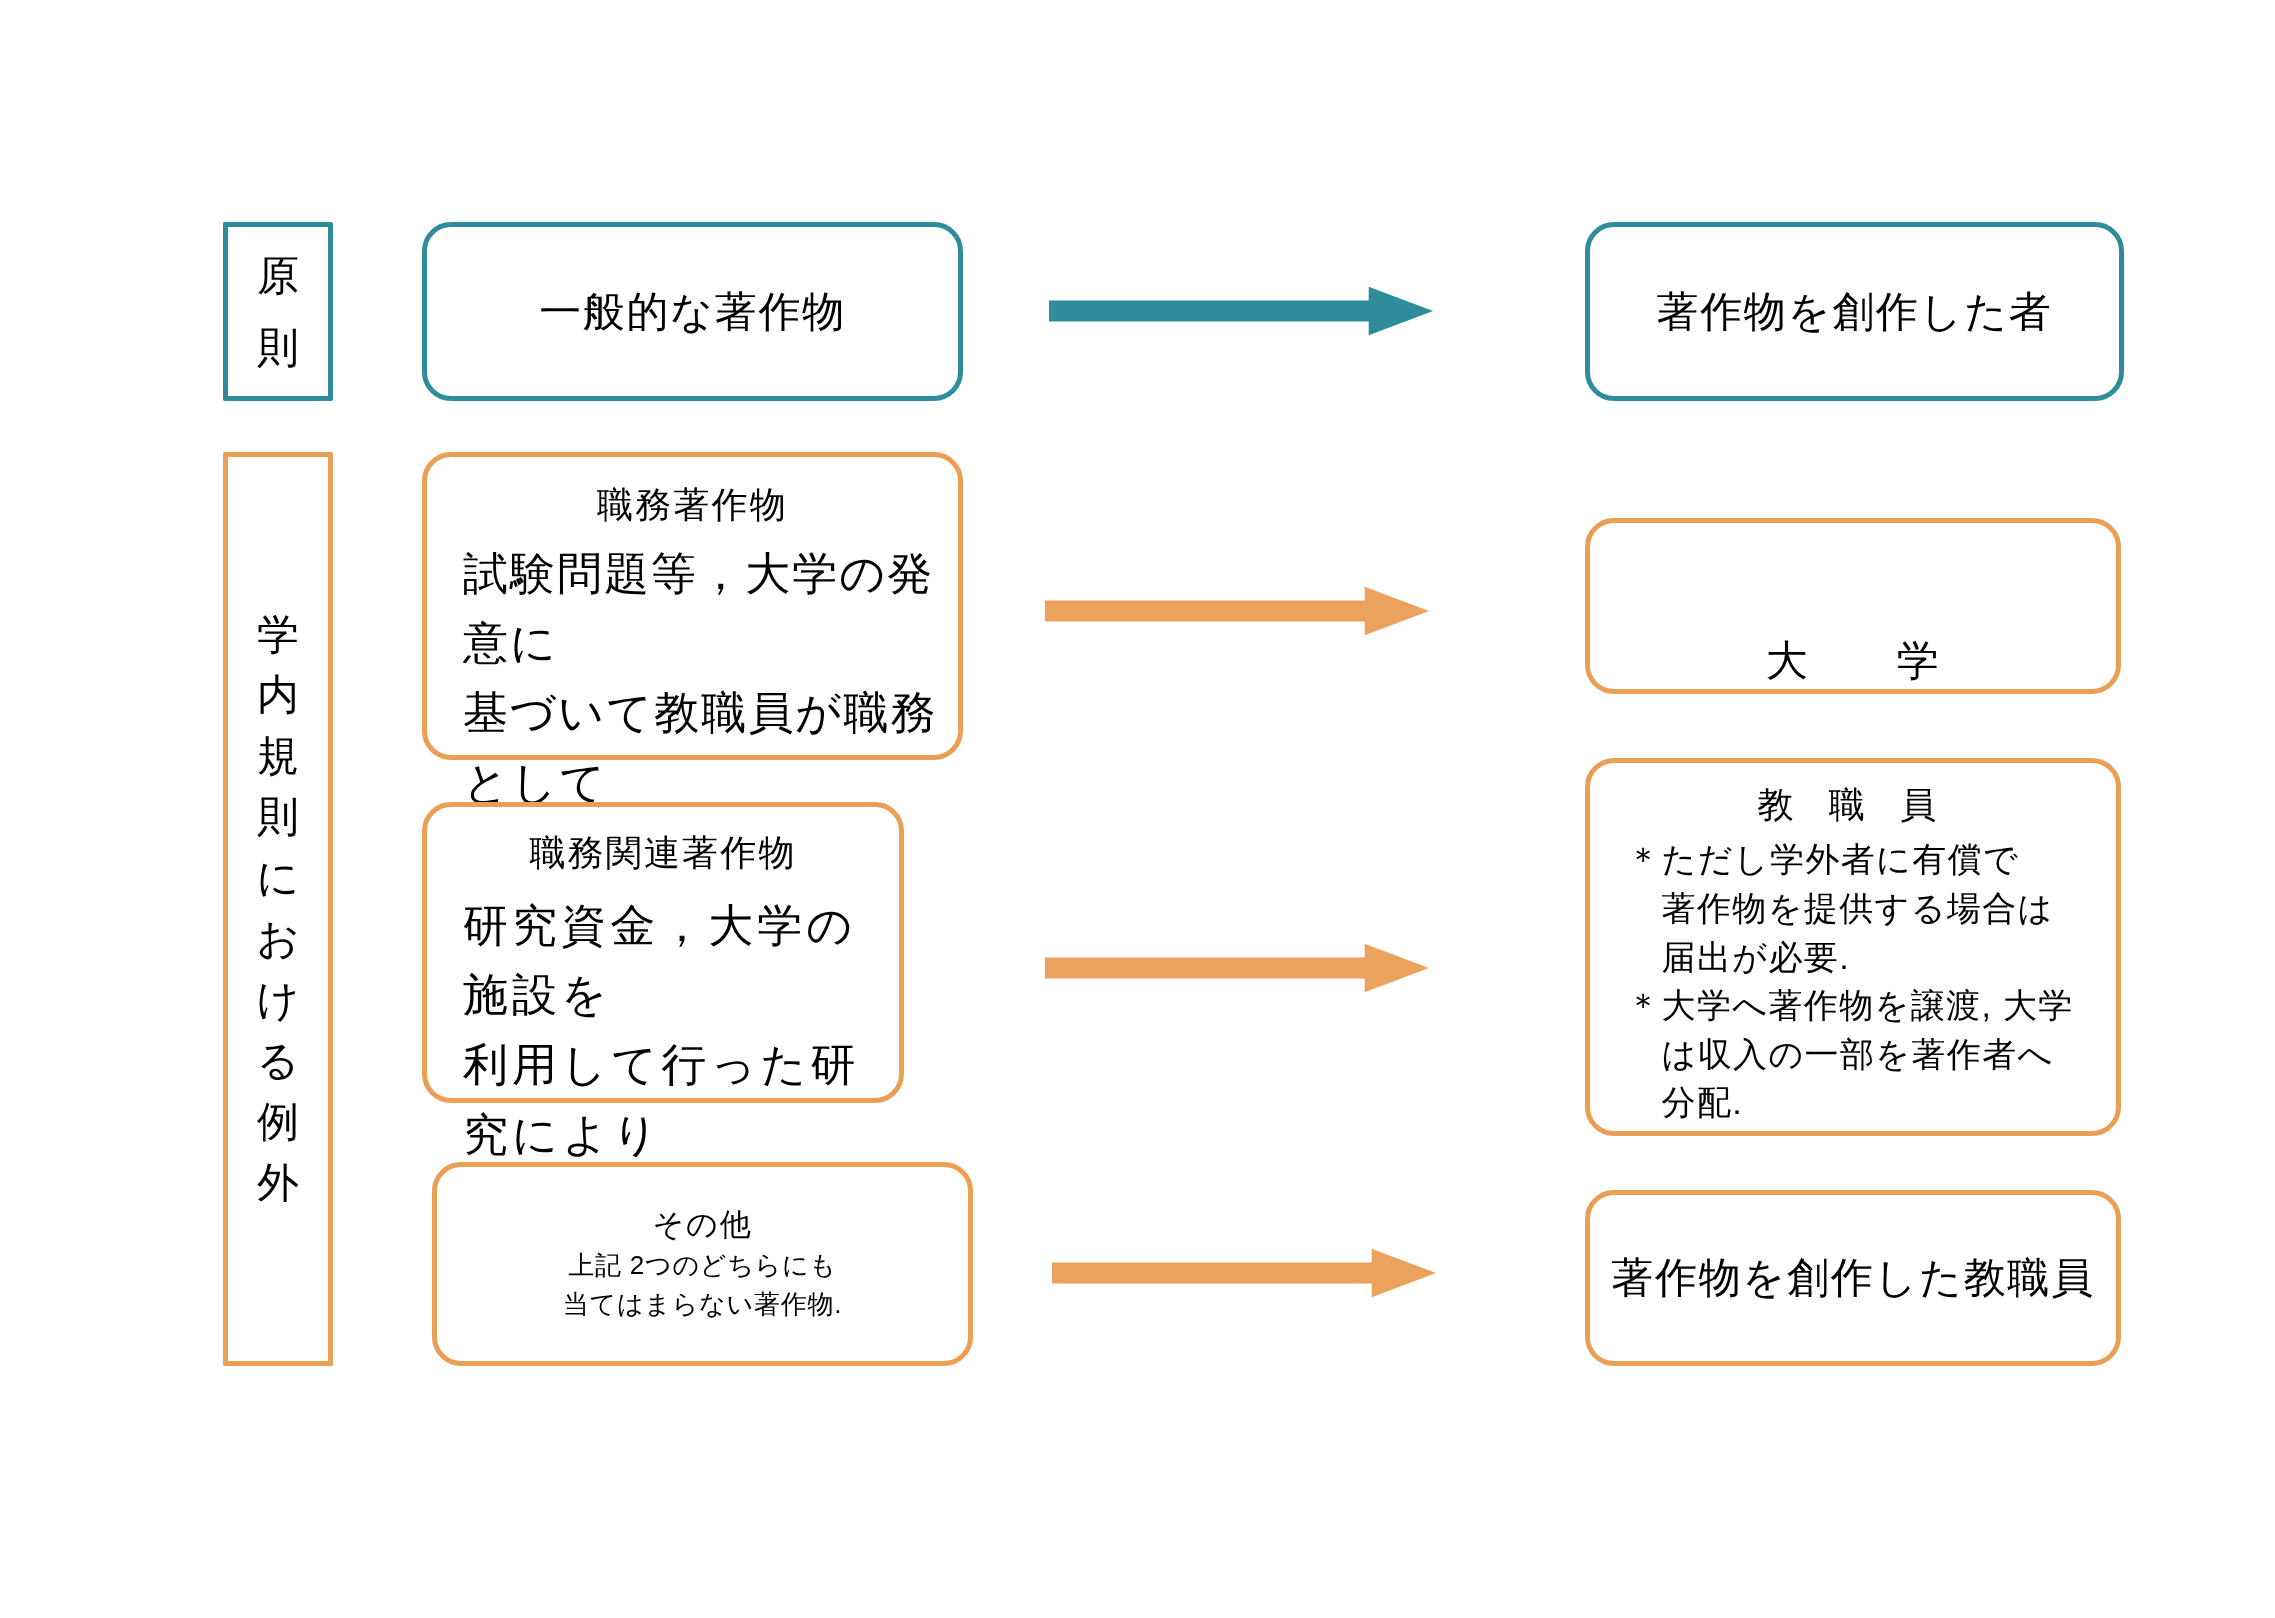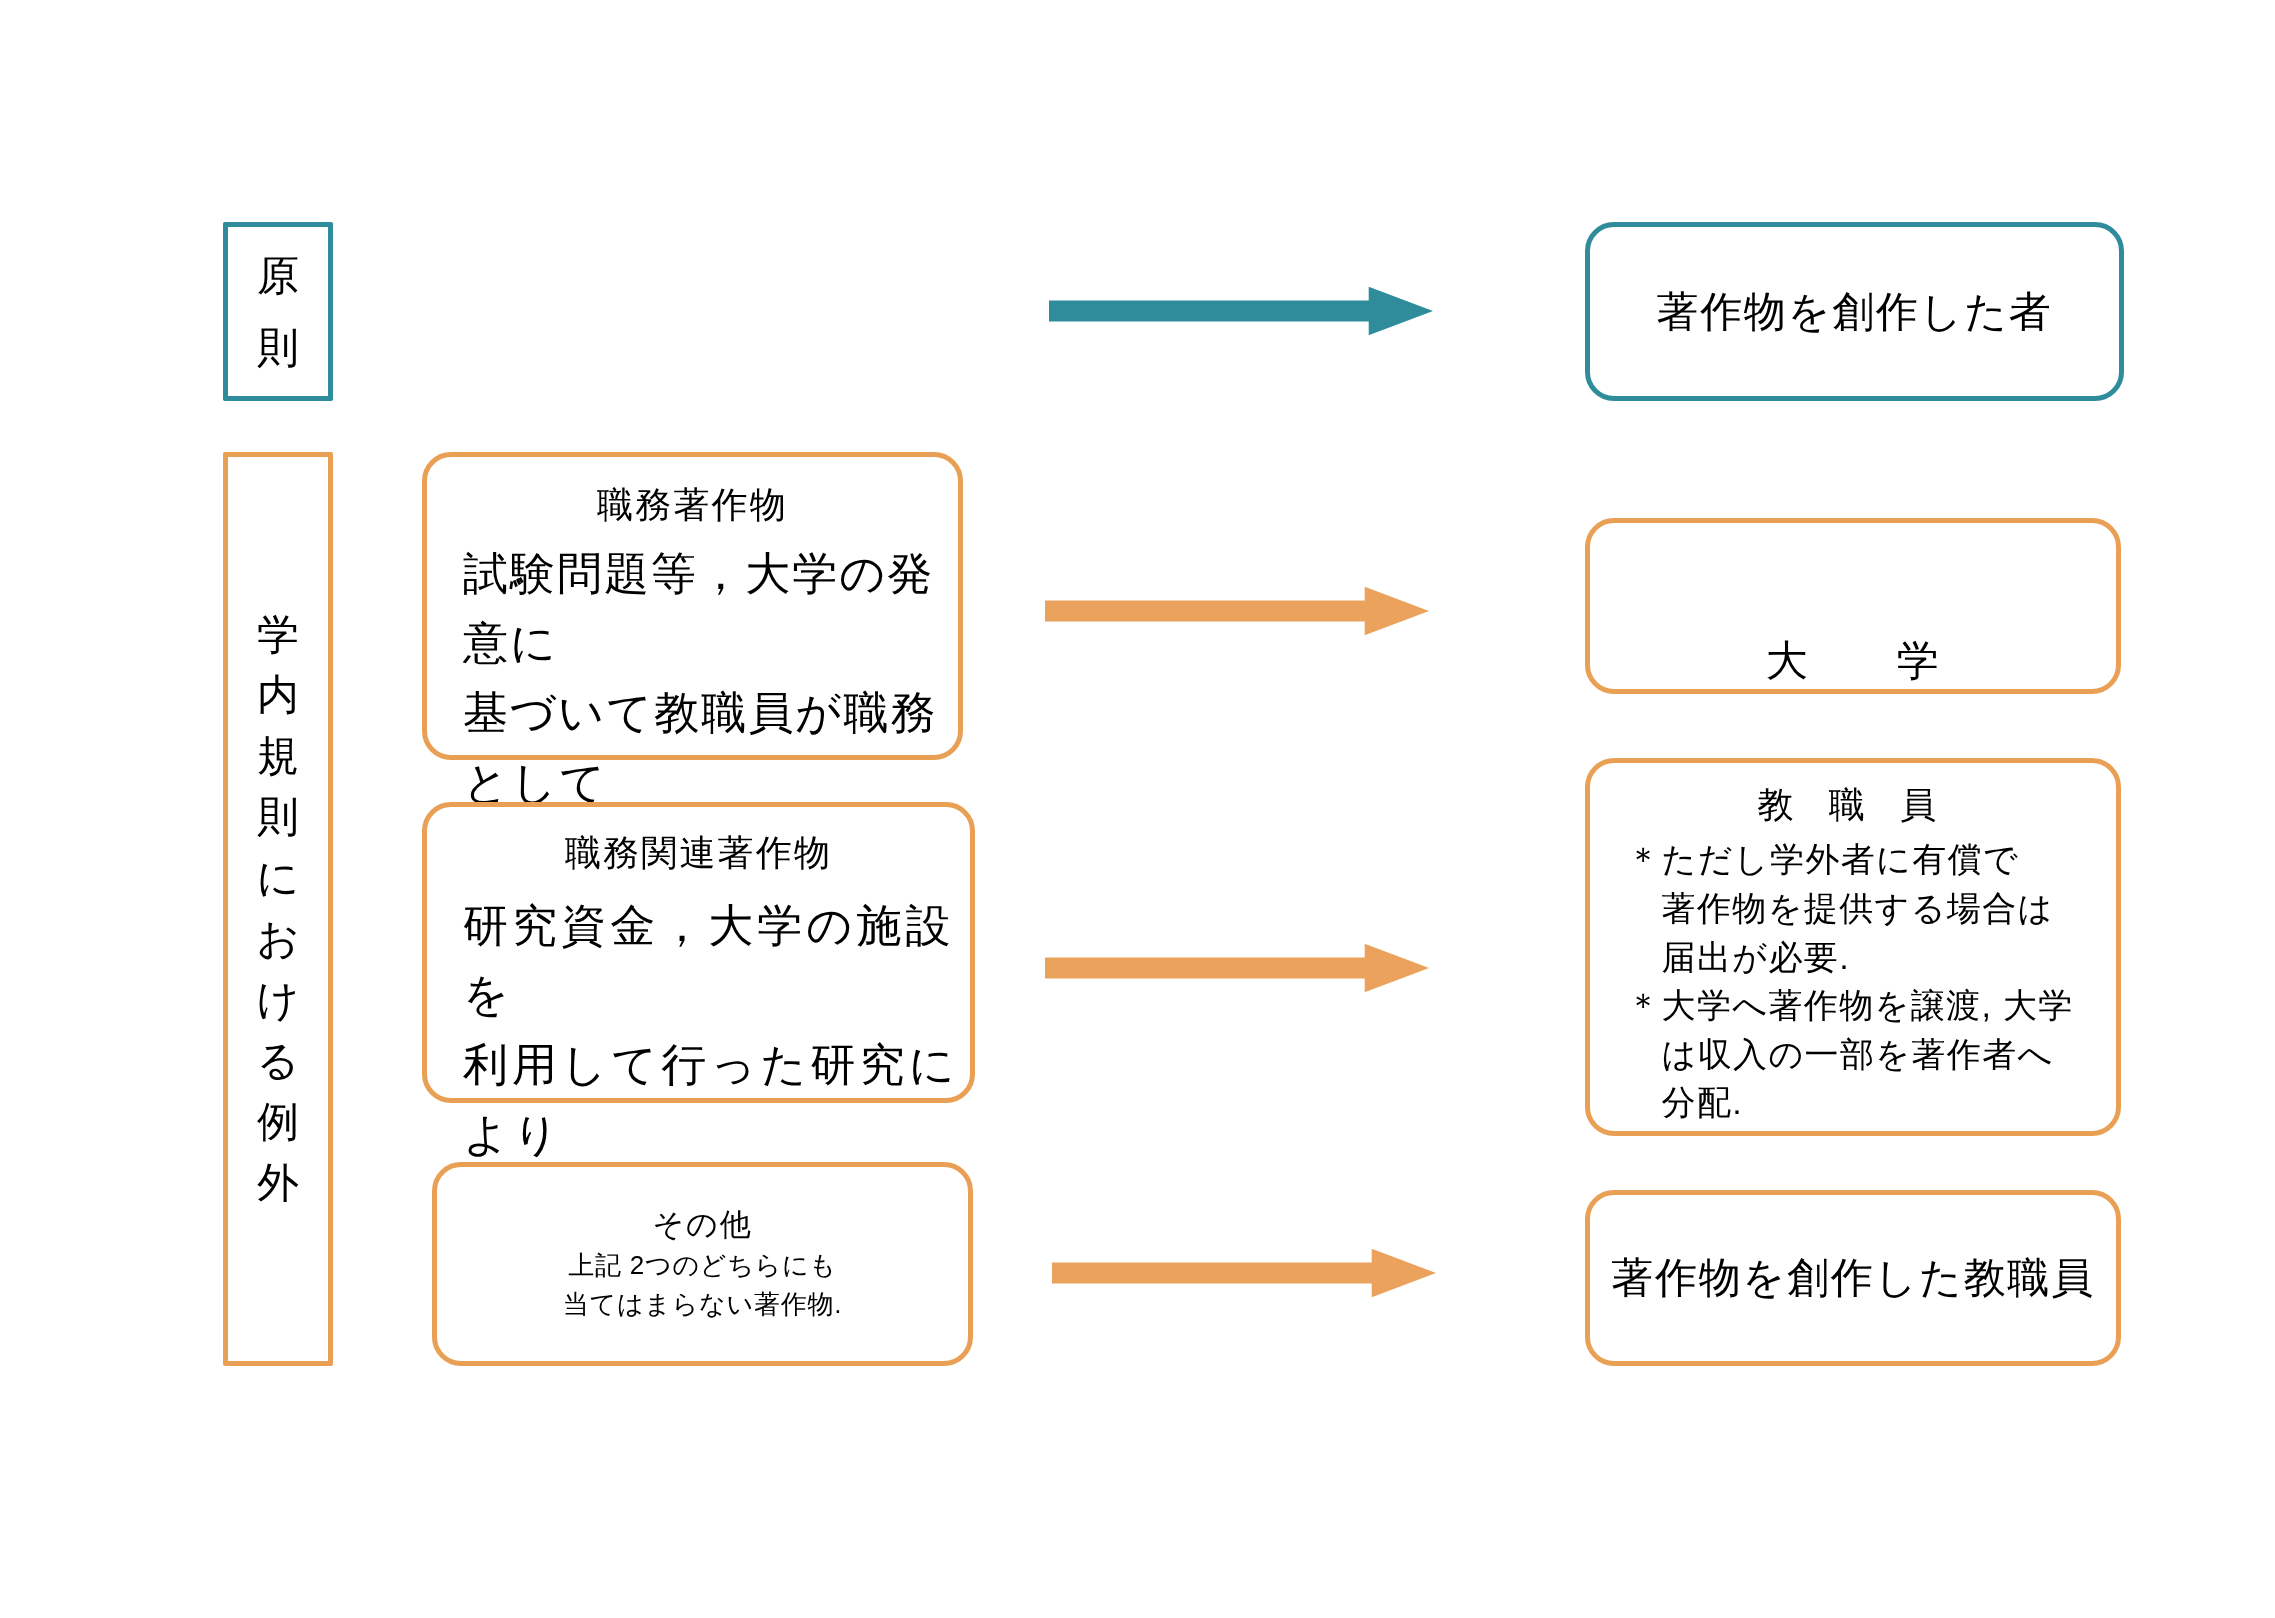--- a/index.html
+++ b/index.html
@@ -58,21 +58,21 @@
   #general-work{left:422px;top:222px;width:541px;height:179px;}
   #arrow-principle{left:1049px;top:285px;}
   #creator{left:1585px;top:222px;width:539px;height:179px;}
 
   
   #exception-label{left:223px;top:452px;width:110px;height:914px;}
 
   #work-for-hire{left:422px;top:452px;width:541px;height:308px;justify-content:flex-start;padding:23.5px 9px 9px 9px;}
   #work-for-hire .box-body{align-self:flex-start;padding-left:27px;margin-top:9px;}
 
-  #work-related{left:422px;top:802px;width:553px;height:301px;justify-content:flex-start;padding:22px 9px 9px 9px;}
+  #work-related{left:422px;top:802px;width:482px;height:301px;justify-content:flex-start;padding:22px 9px 9px 9px;}
   #work-related .box-body{align-self:flex-start;padding-left:27px;margin-top:12.7px;letter-spacing:0.09em;}
 
   #others{left:432px;top:1162px;width:541px;height:204px;}
   #others .box-title{font-size:31px;}
   #others .box-body{text-align:center;font-size:26px;line-height:1.5;letter-spacing:0.03em;}
 
   #university{left:1585px;top:518px;width:536px;height:176px;font-size:45px;justify-content:flex-end;}
   #staff{left:1585px;top:758px;width:536px;height:378px;justify-content:flex-start;padding:18px 7.2px 7.2px 7.2px;}
   #staff .box-title{letter-spacing:0.35em;margin-bottom:5.4px;text-align:center;}
   #staff .box-body{font-size:34px;line-height:1.43;letter-spacing:0.04em;align-self:flex-start;padding-left:29px;}
@@ -83,20 +83,23 @@
   #arrow-c{left:1052px;top:1247px;}
 </style>
 </head>
 <body>
 
 <div class="stage">
 
   <div class="box teal square vlabel" id="principle-label">原
 則</div>
 
+  <div class="box teal rounded" id="general-work">
+    <div class="center-text">一般的な著作物</div>
+  </div>
 
   <div class="arrow teal-a" id="arrow-principle">
     <svg viewBox="0 0 430 60" preserveAspectRatio="none" aria-hidden="true">
       <polygon fill="currentColor" points="0,18 358,18 358,2 430,30 358,58 358,42 0,42"></polygon>
     </svg>
   </div>
 
   <div class="box teal rounded" id="creator">
     <div class="center-text">著作物を創作した者</div>
   </div>

